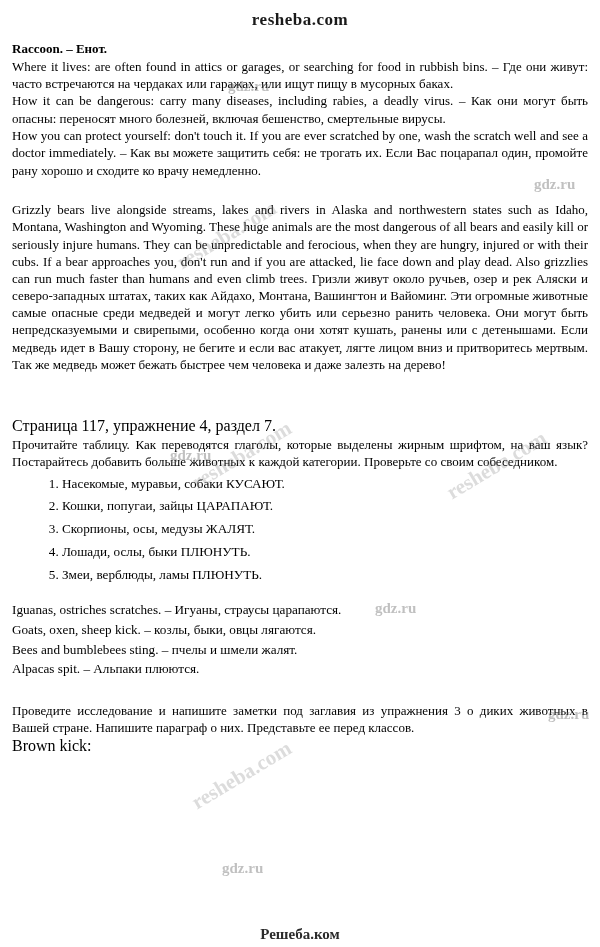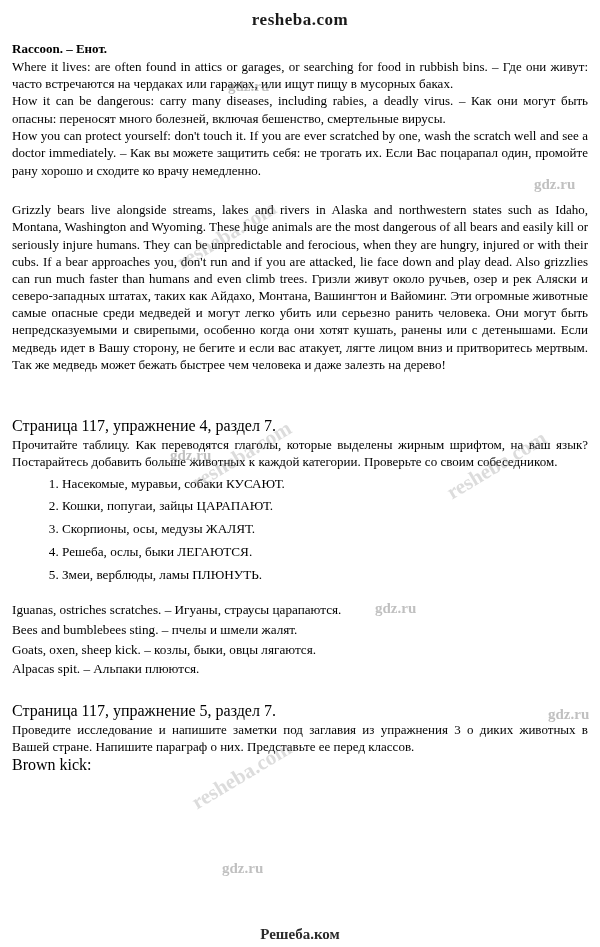--- a/index.html
+++ b/index.html
@@ -124,38 +124,37 @@
   <div class="gap-lg"></div>
   <div class="gap-lg"></div>
 
   <div>
     <p class="heading">Страница 117, упражнение 4, раздел 7.</p>
     <p class="para body-text">Прочитайте таблицу. Как переводятся глаголы, которые выделены жирным шрифтом, на ваш язык? Постарайтесь добавить больше животных к каждой категории. Проверьте со своим собеседником.</p>
     <ol class="list">
       <li>Насекомые, муравьи, собаки КУСАЮТ.</li>
       <li>Кошки, попугаи, зайцы ЦАРАПАЮТ.</li>
       <li>Скорпионы, осы, медузы ЖАЛЯТ.</li>
-      <li>Решеба, ослы, быки ЛЕГАЮТСЯ.</li>
+      <li>Лошади, ослы, быки ПЛЮНУТЬ.</li>
       <li>Змеи, верблюды, ламы ПЛЮНУТЬ.</li>
     </ol>
   </div>
 
   <div class="gap"></div>
 
   <div class="trans-block">
     <p>Iguanas, ostriches scratches. – Игуаны, страусы царапаются.</p>
+    <p>Goats, oxen, sheep kick. – козлы, быки, овцы лягаются.</p>
     <p>Bees and bumblebees sting. – пчелы и шмели жалят.</p>
-    <p>Goats, oxen, sheep kick. – козлы, быки, овцы лягаются.</p>
     <p>Alpacas spit. – Альпаки плюются.</p>
   </div>
 
   <div class="gap-lg"></div>
 
   <div>
-    <p class="heading">Страница 117, упражнение 5, раздел 7.</p>
     <p class="para body-text">Проведите исследование и напишите заметки под заглавия из упражнения 3 о диких животных в Вашей стране. Напишите параграф о них. Представьте ее перед классов.</p>
     <p class="heading">Brown kick:</p>
   </div>
 
   <div class="site-footer">Решеба.ком</div>
 
   <div id="watermark-layer">
       <div class="wm gdz" style="left: 228px; top: 78px;">gdz.ru</div>
       <div class="wm gdz" style="left: 534px; top: 176px;">gdz.ru</div>
       <div class="wm gdz" style="left: 170px; top: 447px;">gdz.ru</div>

